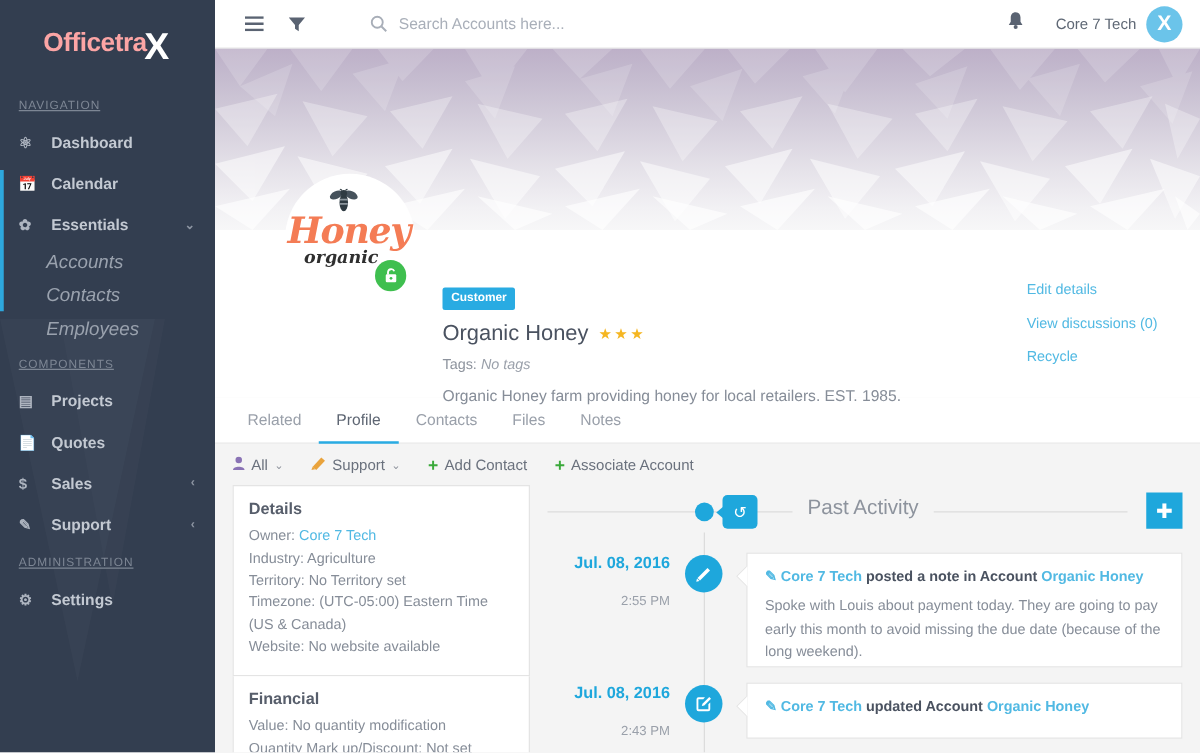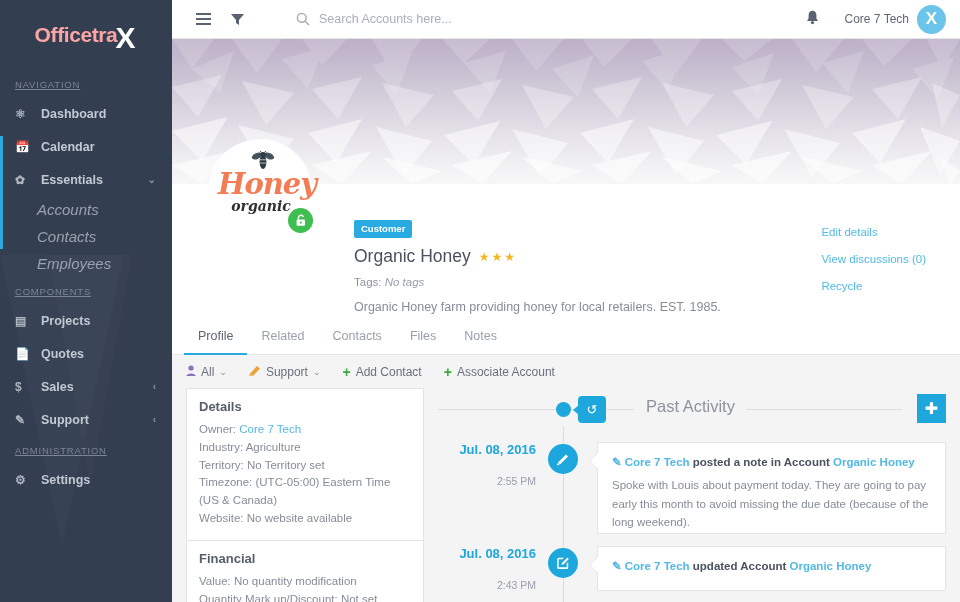--- a/index.html
+++ b/index.html
@@ -105,24 +105,24 @@
   }
 
   
   .banner { height: 145px; position: relative; overflow: hidden;
     background: linear-gradient(180deg,#bdb0c8 0%, #c6bdd0 18%, #d5cfdc 42%, #e6e3ea 68%, #f2f1f4 88%, #f7f7f8 100%); }
   .banner svg { position: absolute; inset: 0; width: 100%; height: 100%; }
 
   
   .profile-head { background: #fff; position: relative; height: 134px; }
   .logo-badge {
-    position: absolute; left: 36px; top: -45px;
+    position: absolute; left: 56px; top: -45px;
     width: 104px; height: 104px; border-radius: 50%;
     background: #ffffff; overflow: visible;
-    display: flex; align-items: center; justify-content: flex-end;
+    display: flex; align-items: center; justify-content: flex-start;
   }
   .logo-inner { position: relative; width: 96px; height: 96px; }
   .logo-bee { position: absolute; left: 34px; top: 8px; font-size: 21px; line-height: 1; color: #2f3b42; }
   .logo-honey {
     position: absolute; left: 2px; top: 24px; width: 92px; text-align: center;
     font-family: "DejaVu Serif", serif; font-weight: bold; font-style: italic;
     font-size: 29px; color: #f47c55; letter-spacing: -1px;
   }
   .logo-organic {
     position: absolute; left: 2px; top: 55px; width: 86px; text-align: center;
@@ -445,43 +445,43 @@
           <div class="logo-lock">
             <svg width="12" height="13" viewBox="0 0 12 13">
               <path d="M3.4 5.6 L3.4 3.6 A2.6 2.6 0 0 1 8.4 3.0" fill="none" stroke="#ffffff" stroke-width="1.5"></path>
               <rect x="1.6" y="5.4" width="8.4" height="6.4" rx="1" fill="#ffffff"></rect>
               <circle cx="5.8" cy="8.6" r="1.1" fill="#3fbf4f"></circle>
             </svg>
           </div>
         </div>
       </div>
 
-      <div class="pinfo" style="position:absolute;left:182px;top:34px;">
+      <div class="pinfo" style="position:absolute;left:182px;top:44px;">
         <span class="badge-customer">Customer</span>
         <div class="acct-title">
           <span>Organic Honey</span>
           <span class="stars">★★★</span>
         </div>
         <div class="tags-line">
           <span>Tags:</span>
           <i>No tags</i>
         </div>
         <div class="desc-line">Organic Honey farm providing honey for local retailers. EST. 1985.</div>
       </div>
 
       <div class="head-links" style="position:absolute;right:34px;top:42px;">
         <a>Edit details</a>
         <a>View discussions (0)</a>
         <a>Recycle</a>
       </div>
     </div>
 
     <div class="tabs">
+      <div class="tab">Related</div>
       <div class="tab active">Profile</div>
-      <div class="tab">Related</div>
       <div class="tab">Contacts</div>
       <div class="tab">Files</div>
       <div class="tab">Notes</div>
     </div>
 
     <div class="subbar">
       <div class="sb-btn">
         <span class="pi">
           <svg width="10" height="11" viewBox="0 0 10 11">
               <circle cx="5" cy="3" r="2.6" fill="#8a73b5"></circle>

